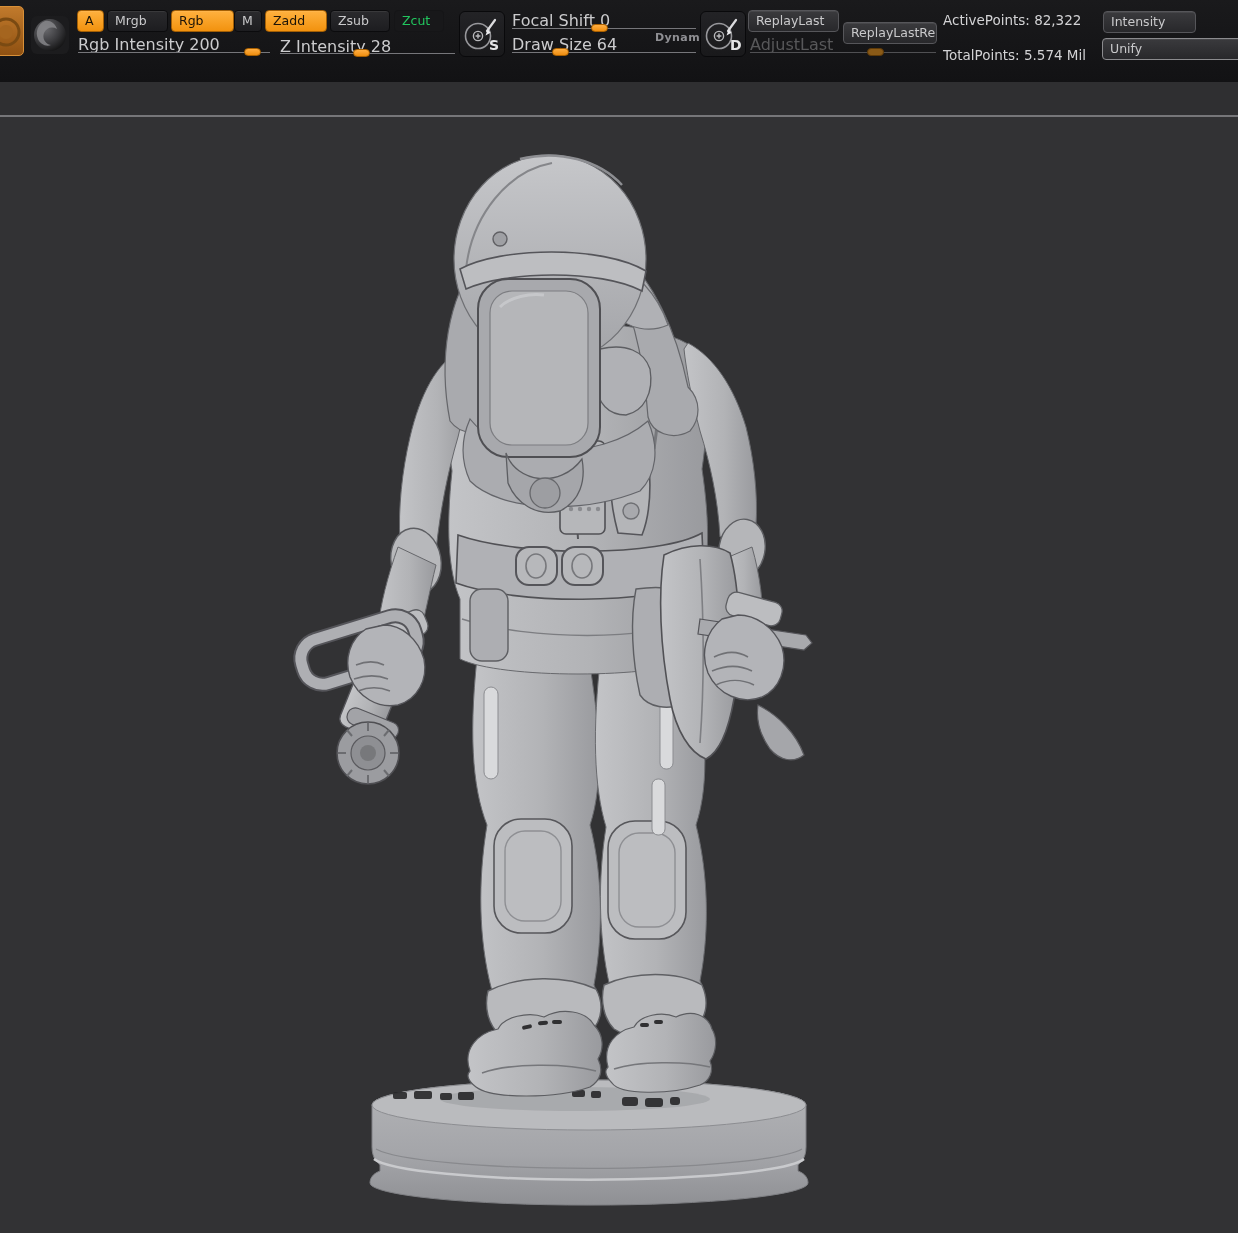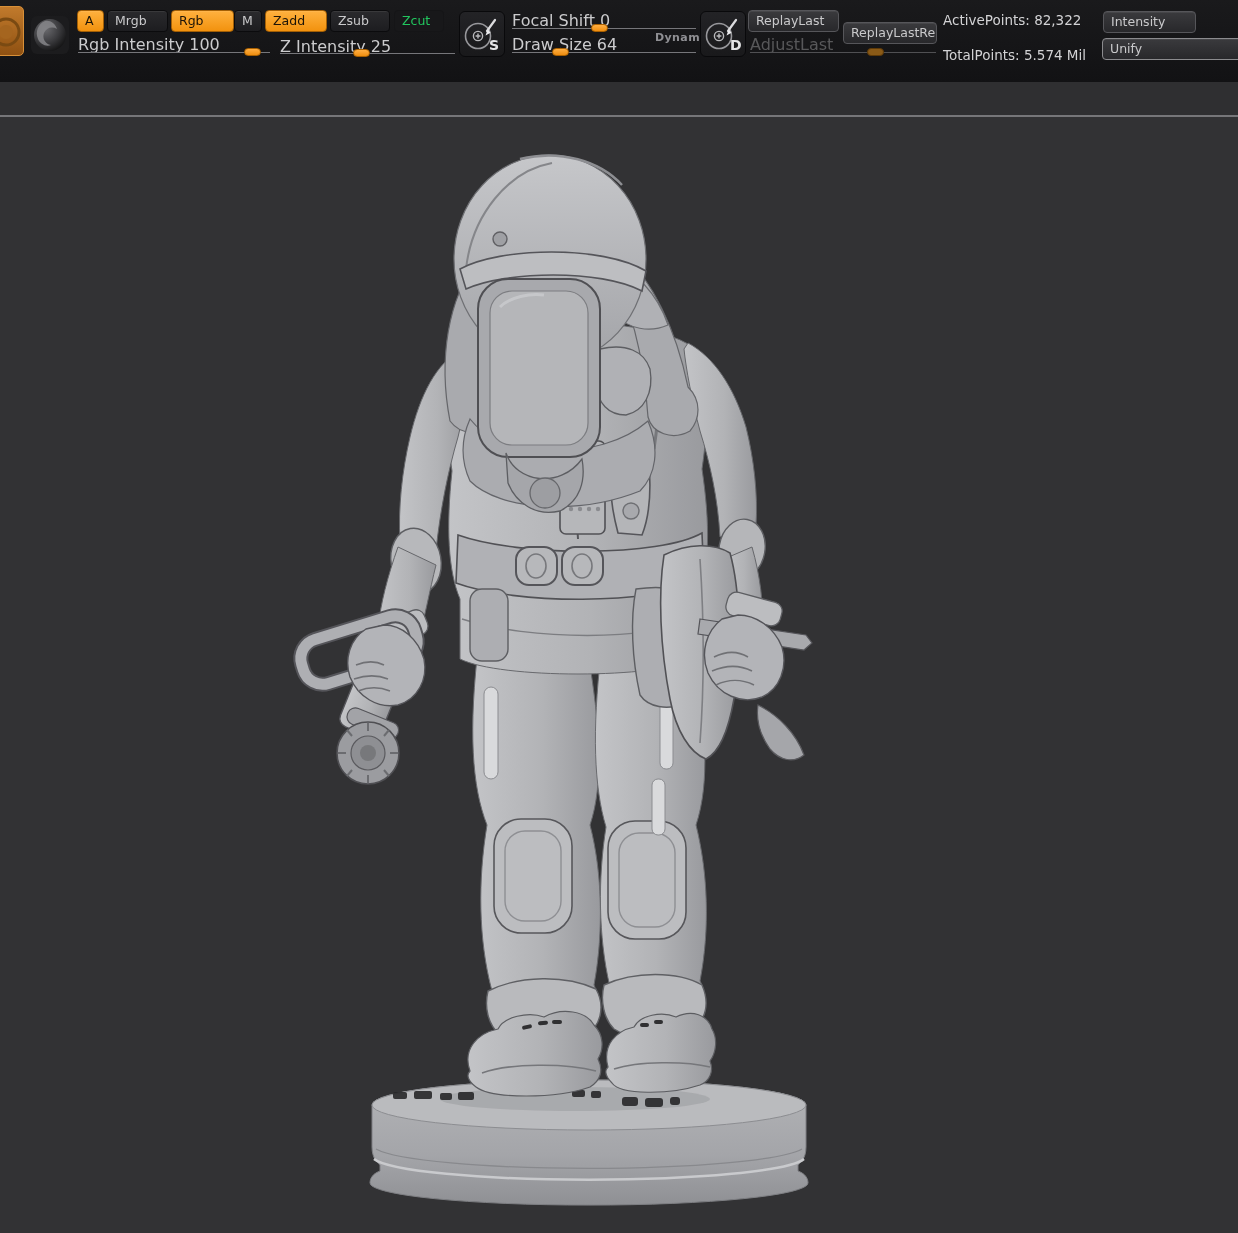--- a/index.html
+++ b/index.html
@@ -62,25 +62,25 @@
     </div>
 
     <div class="btn orange" style="left:77px;top:10px;width:27px;">A</div>
     <div class="btn" style="left:107px;top:10px;width:61px;">Mrgb</div>
     <div class="btn orange" style="left:171px;top:10px;width:63px;">Rgb</div>
     <div class="btn" style="left:234px;top:10px;width:28px;">M</div>
     <div class="btn orange" style="left:265px;top:10px;width:62px;">Zadd</div>
     <div class="btn" style="left:330px;top:10px;width:60px;">Zsub</div>
     <div class="btn disabled" style="left:394px;top:10px;width:50px;">Zcut</div>
 
-    <div class="lbl" style="left:78px;top:35px;">Rgb Intensity 100</div>
+    <div class="lbl" style="left:78px;top:35px;">Rgb Intensity 200</div>
     <div class="track" style="left:78px;top:52px;width:192px;">
       <div class="handle" style="left:166px;"></div>
     </div>
-    <div class="lbl" style="left:280px;top:37px;">Z Intensity 25</div>
+    <div class="lbl" style="left:280px;top:37px;">Z Intensity 28</div>
     <div class="track" style="left:280px;top:53px;width:175px;">
       <div class="handle" style="left:73px;"></div>
     </div>
 
     <div class="iconbtn" style="left:459px;top:11px;">
       <svg width="44" height="44" viewBox="0 0 44 44">
         <circle cx="18" cy="24" r="12.5" fill="none" stroke="#97979b" stroke-width="1.6"></circle>
         <circle cx="18" cy="24" r="4.6" fill="none" stroke="#b9b9bc" stroke-width="1.4"></circle>
         <path d="M15.6 24 H20.4 M18 21.6 V26.4" stroke="#b9b9bc" stroke-width="1.4"></path>
         <path d="M27 19 L35 8" stroke="#dcdcde" stroke-width="2.2" stroke-linecap="round"></path>

